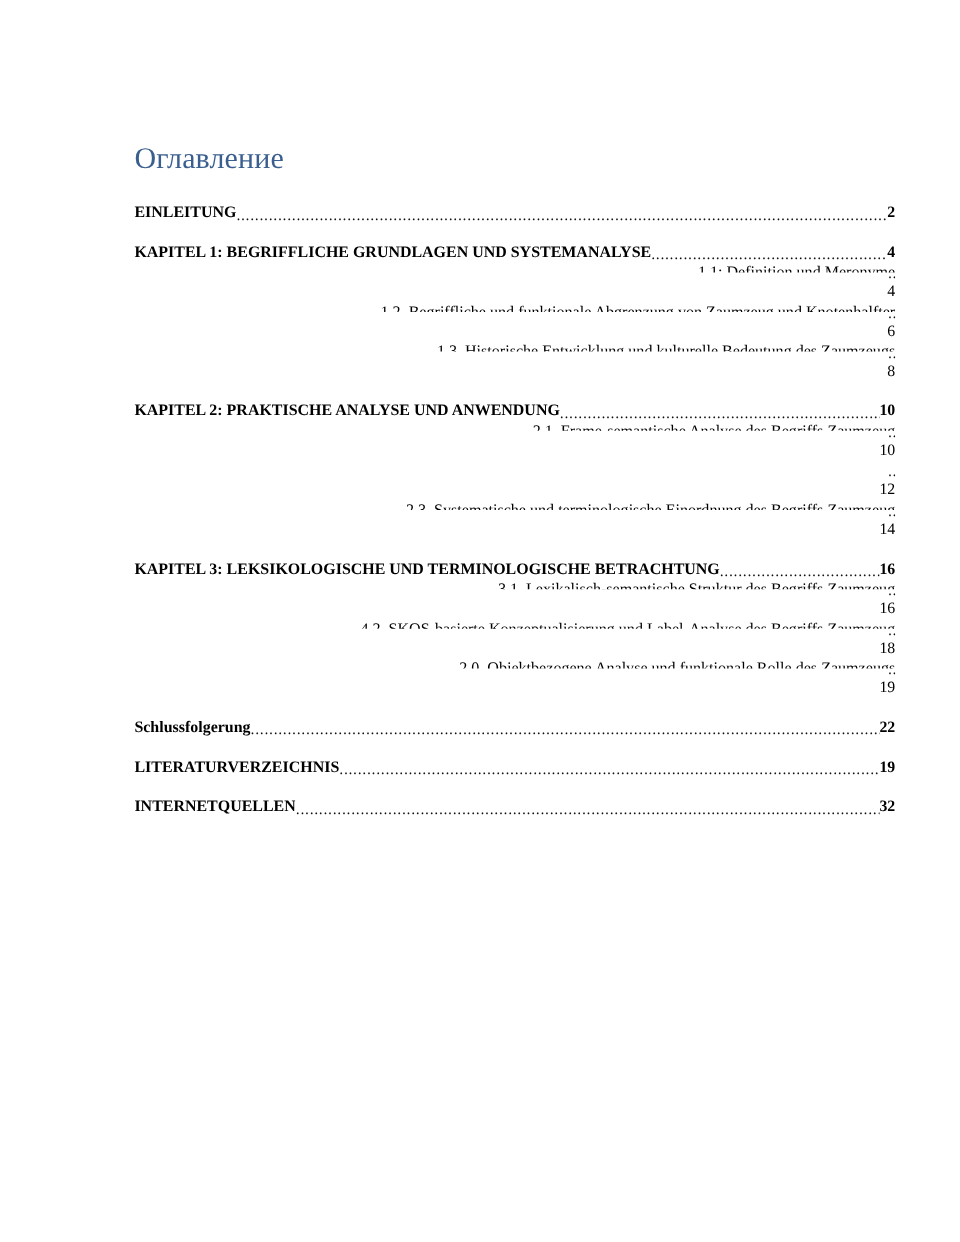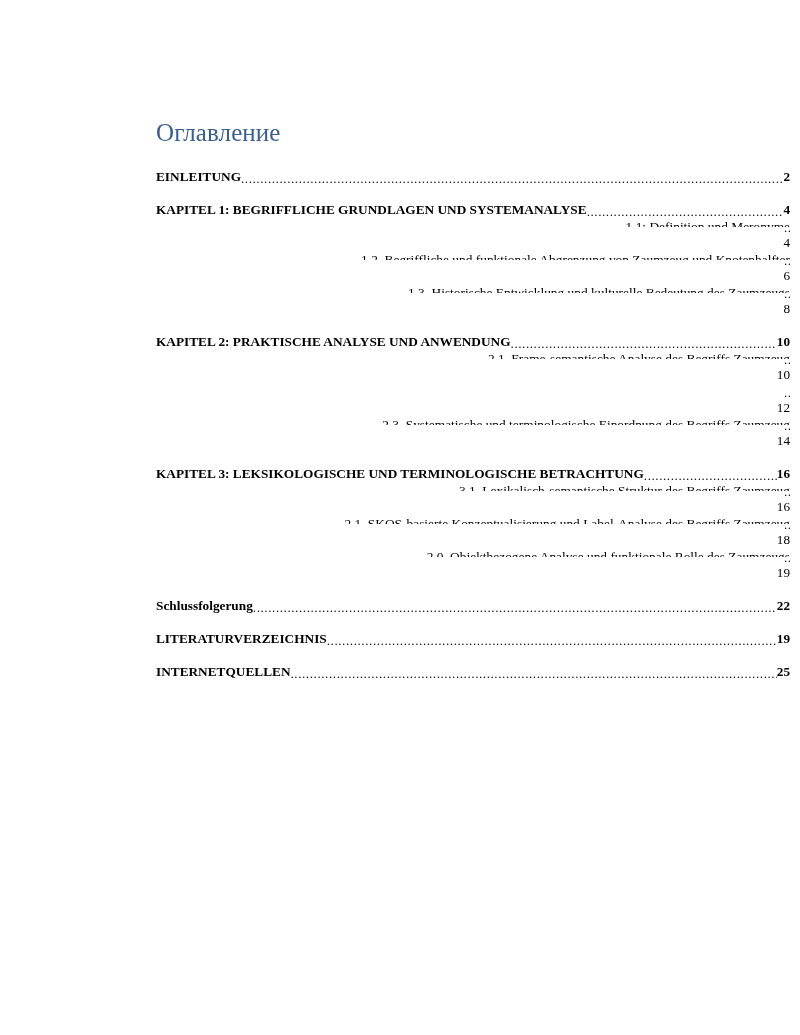--- a/index.html
+++ b/index.html
@@ -22,21 +22,20 @@
     height: 1035px;
     background: #ffffff;
     box-sizing: border-box;
   }
 
   .toc-block {
     position: absolute;
     left: 112px;
     top: 118px;
     width: 634px;
-    margin-left: 44px;
   }
 
   .toc-title {
     font-family: "Liberation Serif", "DejaVu Serif", serif;
     font-size: 25px;
     font-weight: normal;
     line-height: 30px;
     color: #3a5f8f;
     margin: 0 0 4px 0;
     letter-spacing: 0.1px;
@@ -170,21 +169,21 @@
           <span class="entry-text">KAPITEL 3: LEKSIKOLOGISCHE UND TERMINOLOGISCHE BETRACHTUNG</span>
           <span class="entry-leader"></span>
           <span class="entry-page">16</span>
         </li>
         <li class="toc-entry level-2">
           <span class="entry-text">3.1. Lexikalisch-semantische Struktur des Begriffs Zaumzeug</span>
           <span class="entry-leader"></span>
           <span class="entry-page">16</span>
         </li>
         <li class="toc-entry level-2">
-          <span class="entry-text">2.1. SKOS-basierte Konzeptualisierung und Label-Analyse des Begriffs Zaumzeug</span>
+          <span class="entry-text">4.2. SKOS-basierte Konzeptualisierung und Label-Analyse des Begriffs Zaumzeug</span>
           <span class="entry-leader"></span>
           <span class="entry-page">18</span>
         </li>
         <li class="toc-entry level-2">
           <span class="entry-text">2.0. Objektbezogene Analyse und funktionale Rolle des Zaumzeugs</span>
           <span class="entry-leader"></span>
           <span class="entry-page">19</span>
         </li>
         <li class="toc-entry level-1">
           <span class="entry-text">Schlussfolgerung</span>
@@ -192,18 +191,18 @@
           <span class="entry-page">22</span>
         </li>
         <li class="toc-entry level-1">
           <span class="entry-text">LITERATURVERZEICHNIS</span>
           <span class="entry-leader"></span>
           <span class="entry-page">19</span>
         </li>
         <li class="toc-entry level-1">
           <span class="entry-text">INTERNETQUELLEN</span>
           <span class="entry-leader"></span>
-          <span class="entry-page">25</span>
+          <span class="entry-page">32</span>
         </li>
       </ul>
 
   </div>
 </div>
 
 </body></html>

